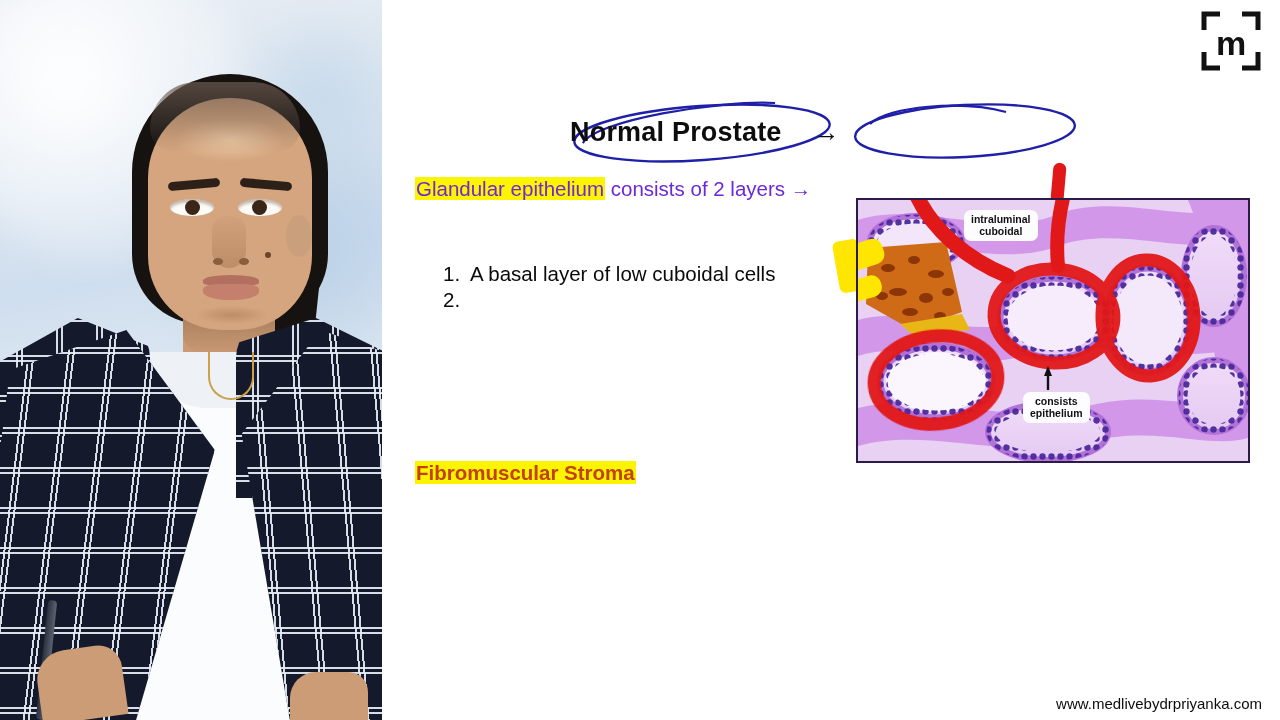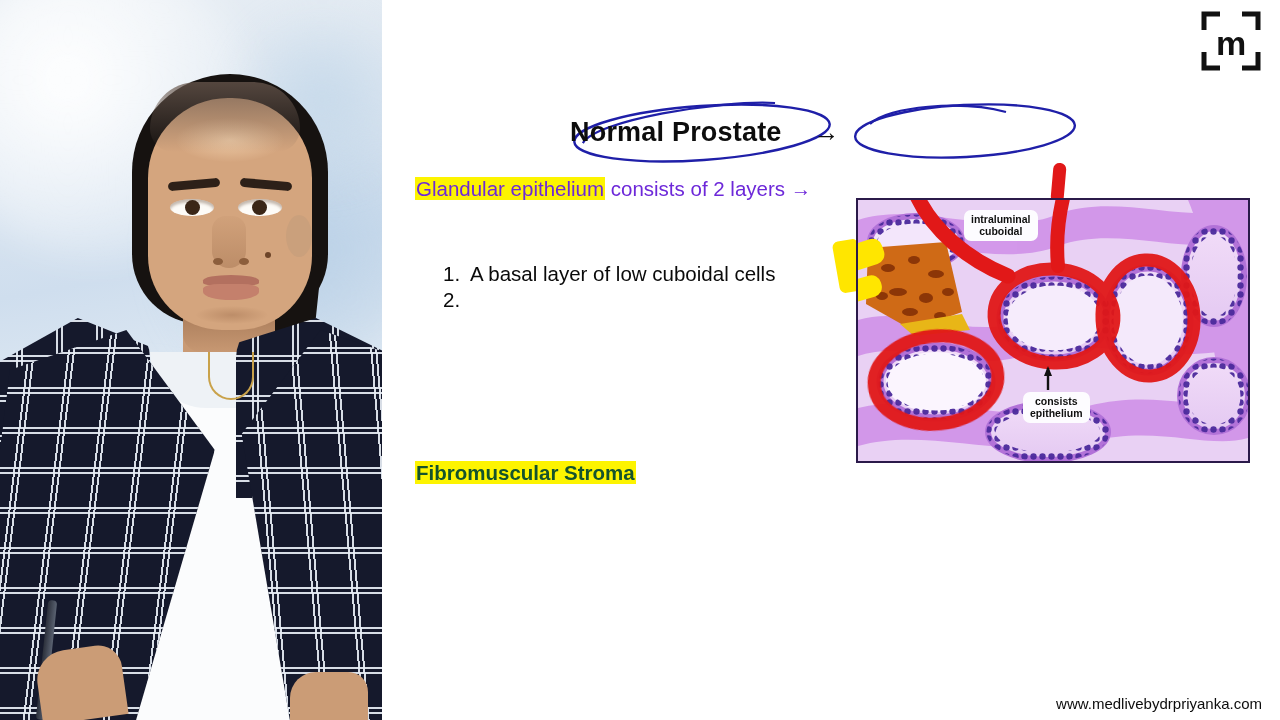--- a/index.html
+++ b/index.html
@@ -110,21 +110,21 @@
   .title-part{padding:0;}
   .title-arrow{font-size:26px;font-weight:bold;padding:0 12px 0 16px;}
 
   
   .lead{position:absolute;left:33px;top:176px;width:400px;font-size:20.5px;color:#6d28d9;line-height:1.22;}
   .hl{background:#fdf400;padding:0 1px;}
   .list{position:absolute;left:33px;top:262px;width:420px;font-size:20.5px;color:#0a0a0a;line-height:1.20;}
   .li{display:flex;margin-bottom:1px;}
   .li-num{width:55px;flex:0 0 55px;padding-left:28px;box-sizing:border-box;}
   .li-txt{flex:1;}
-  .stroma{position:absolute;left:33px;top:461px;font-size:20.5px;font-weight:bold;color:#14532d;}
+  .stroma{position:absolute;left:33px;top:461px;font-size:20.5px;font-weight:bold;color:#c2410c;}
 
   
   .figure{position:absolute;left:474px;top:198px;width:394px;height:265px;
     border:2px solid #2b1a4a;box-sizing:border-box;overflow:hidden;background:#e8cdf0;}
   .fig-canvas{position:absolute;left:0;top:0;width:100%;height:100%;}
   .fig-label{position:absolute;background:#fdfcff;border-radius:7px;padding:3px 7px;
     font-size:10.5px;font-weight:bold;color:#101010;line-height:1.18;text-align:center;}
   .lbl-intra{left:106px;top:10px;}
   .lbl-cub{left:165px;top:192px;}
   .yellow-blob{position:absolute;background:#ffe600;}

